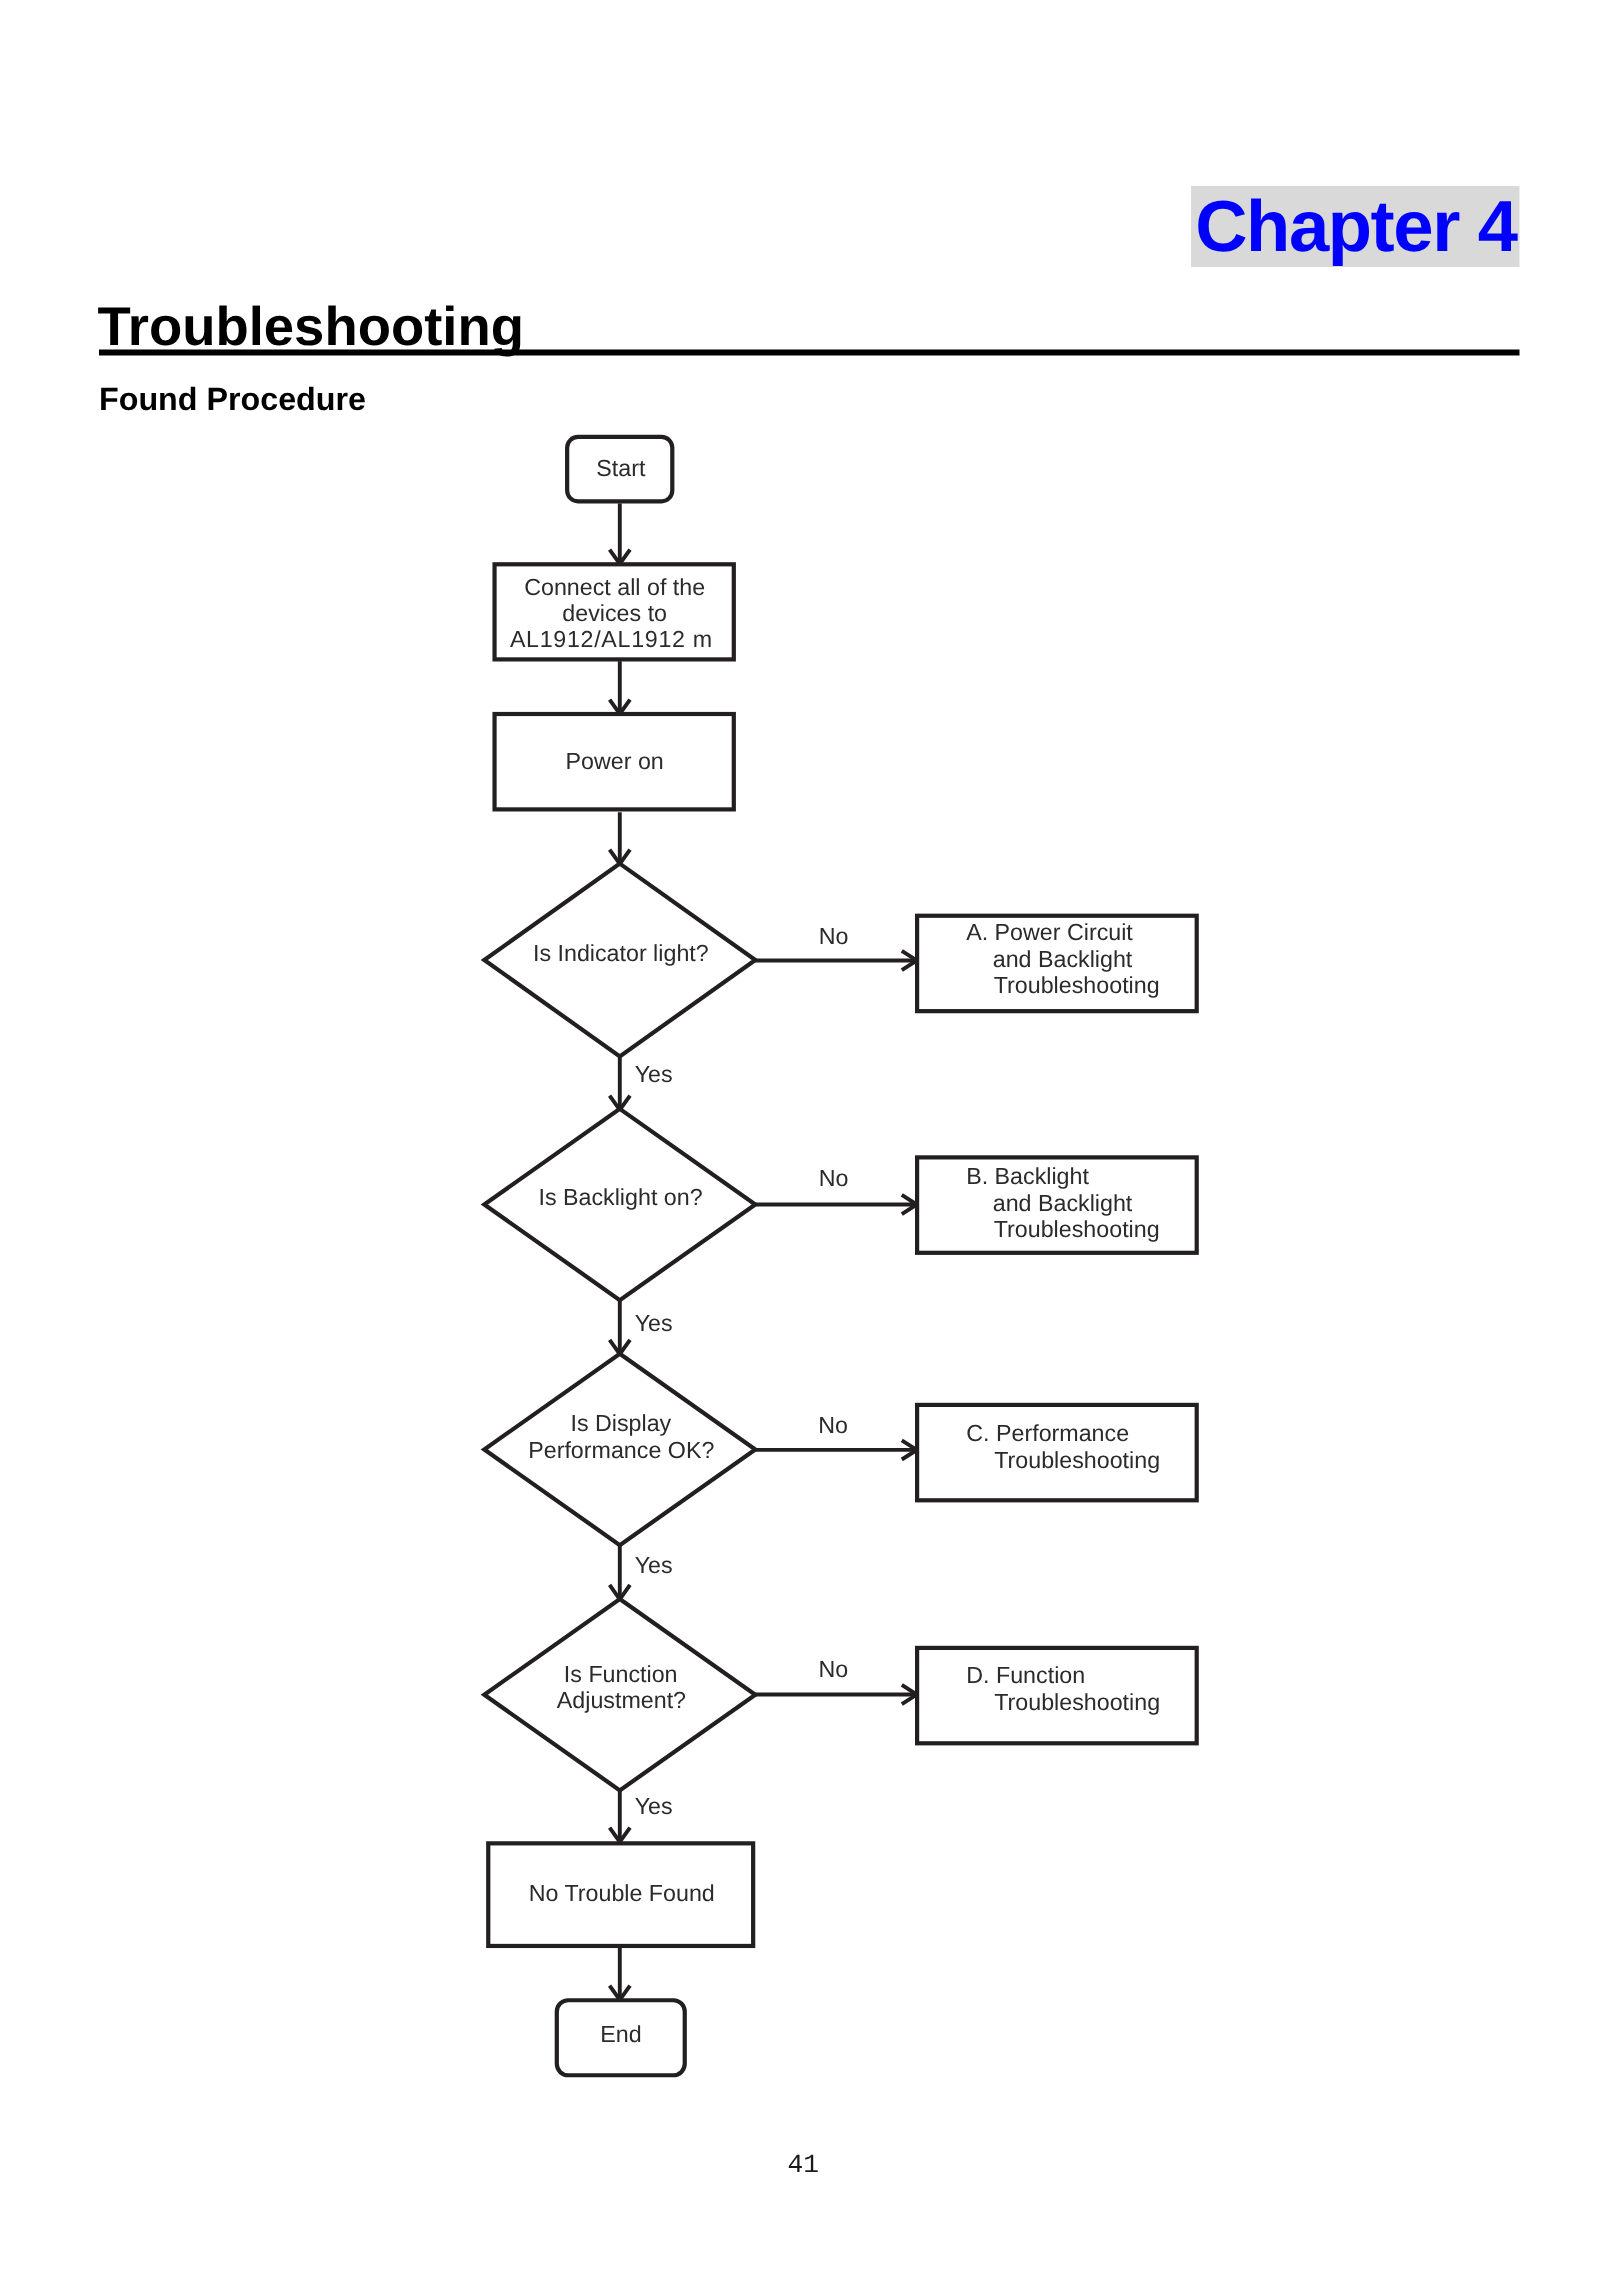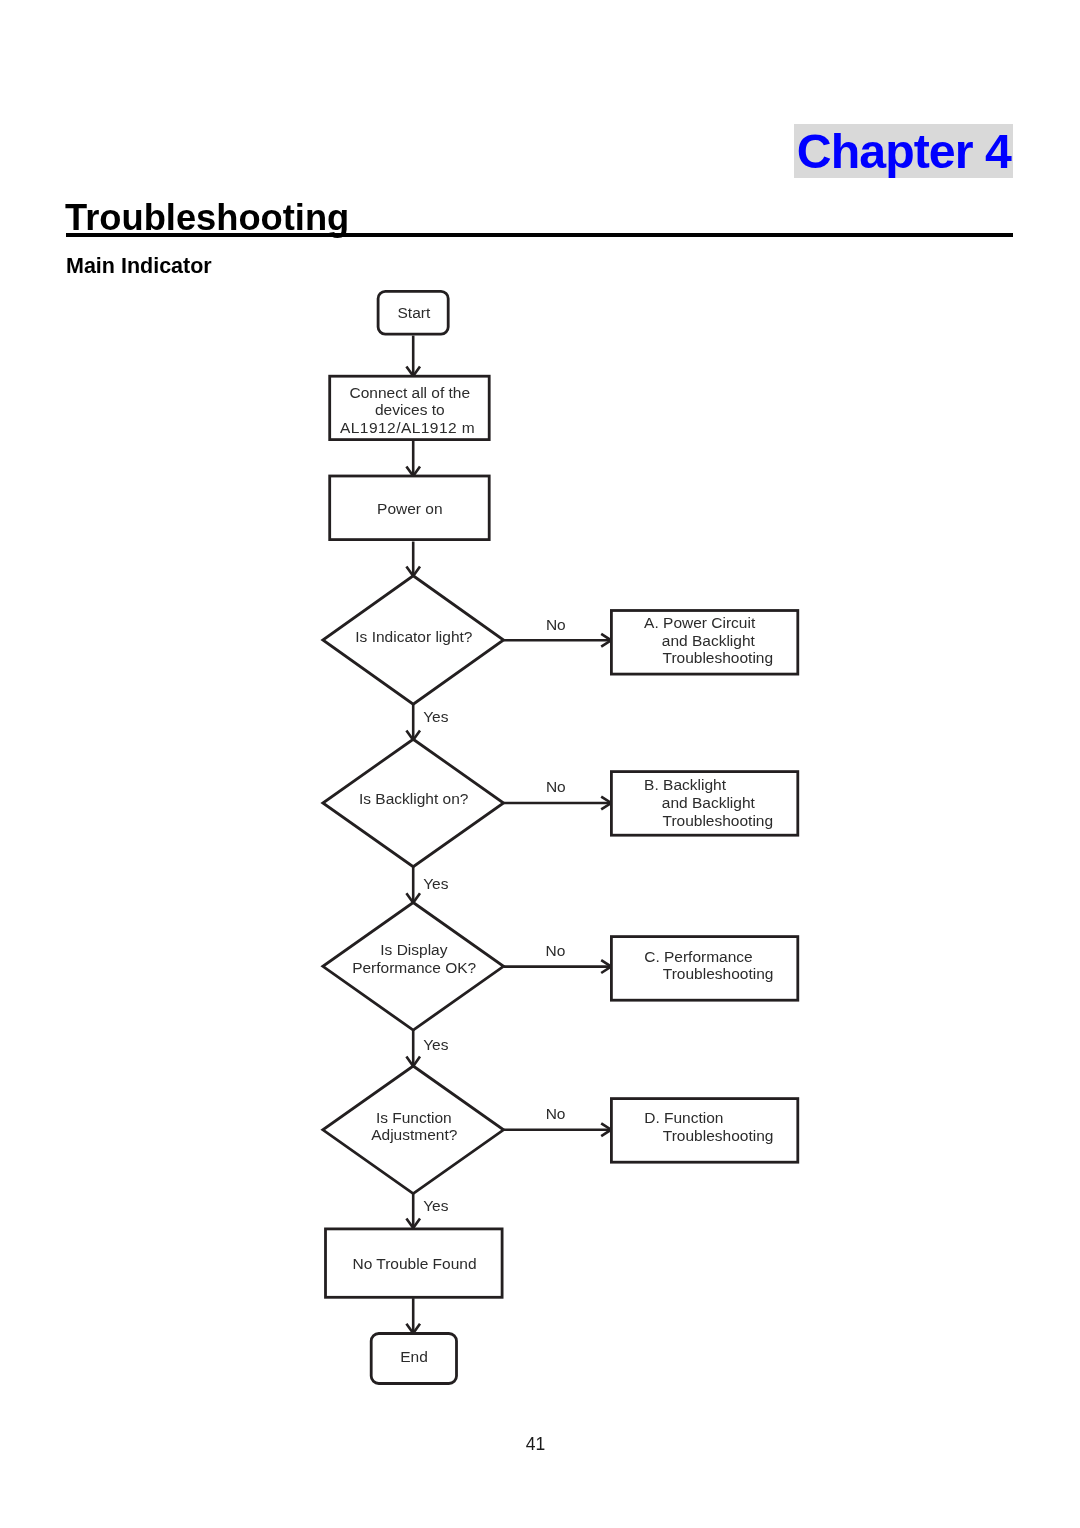--- a/index.html
+++ b/index.html
@@ -10,34 +10,34 @@
         background:#d9d9d9;}
   .chapter-label{position:absolute;left:796.8px;top:109.3px;height:53.8px;
         color:#0000ff;font-weight:bold;font-size:48.3px;line-height:53.8px;
         letter-spacing:-0.95px;white-space:nowrap;}
   .doc-title{position:absolute;left:65px;top:184px;font-size:36.3px;font-weight:bold;
         color:#000000;line-height:36px;white-space:nowrap;}
   .title-rule{position:absolute;left:66px;top:217px;width:947px;height:3.6px;background:#000000;}
   .section-heading{position:absolute;left:66px;top:238px;font-size:21.5px;font-weight:bold;
         color:#000000;line-height:24px;white-space:nowrap;}
   .page-number{position:absolute;left:0;top:1420px;width:1071px;text-align:center;
-        font-family:Liberation Sans, sans-serif;font-size:17.5px;line-height:17px;color:#1a1a1a;}
+        font-family:Liberation Mono, monospace;font-size:17.5px;line-height:17px;color:#1a1a1a;}
   svg.flow{position:absolute;left:0;top:0;}
 </style>
 </head>
 <body>
 
 <div class="page">
 
   <div class="chapter-band"></div>
   <div class="chapter-label">Chapter 4</div>
 
   <div class="doc-title">Troubleshooting</div>
   <div class="title-rule"></div>
-  <div class="section-heading">Main Indicator</div>
+  <div class="section-heading">Found Procedure</div>
 
   <svg class="flow" width="1080" height="1528" viewBox="0 0 1080 1528">
       <g>
         <rect x="378.1" y="275.3" width="70.1" height="42.9" rx="7.2" ry="7.2" fill="#ffffff" stroke="#231f20" stroke-width="2.8"></rect>
         <g>
           <text x="413.9" y="296.8" text-anchor="middle" dominant-baseline="central" font-family="Liberation Sans, sans-serif" font-size="15.5" fill="#2b2b2b">Start</text>
         </g>
       </g>
       <g>
         <line x1="413.2" y1="319.6" x2="413.2" y2="360.0" stroke="#231f20" stroke-width="2.6"></line>

